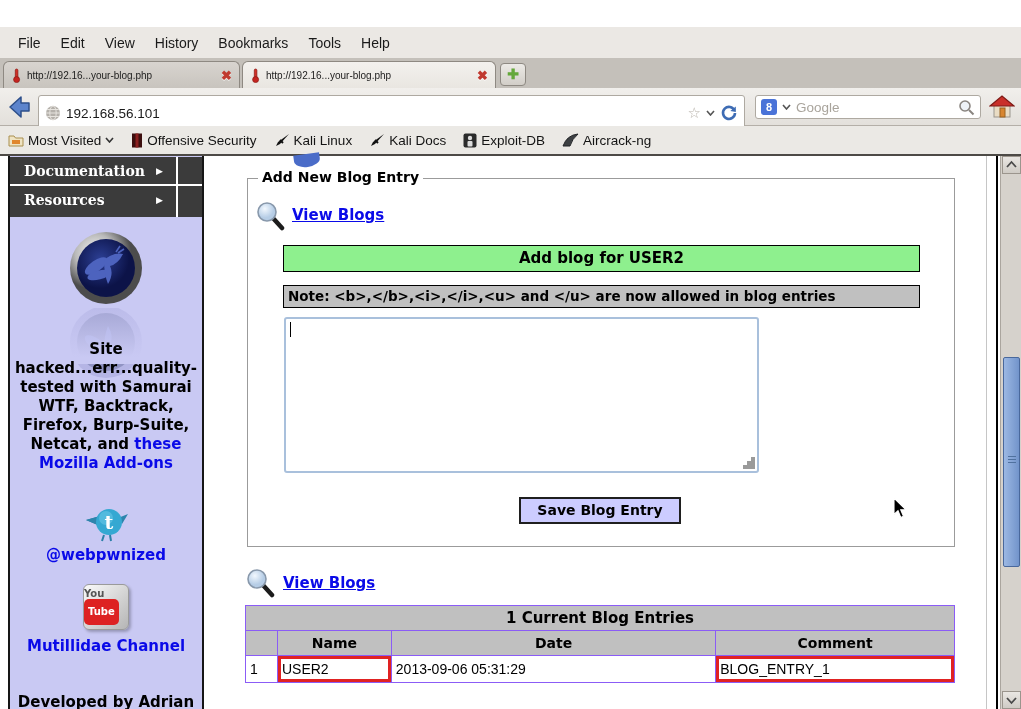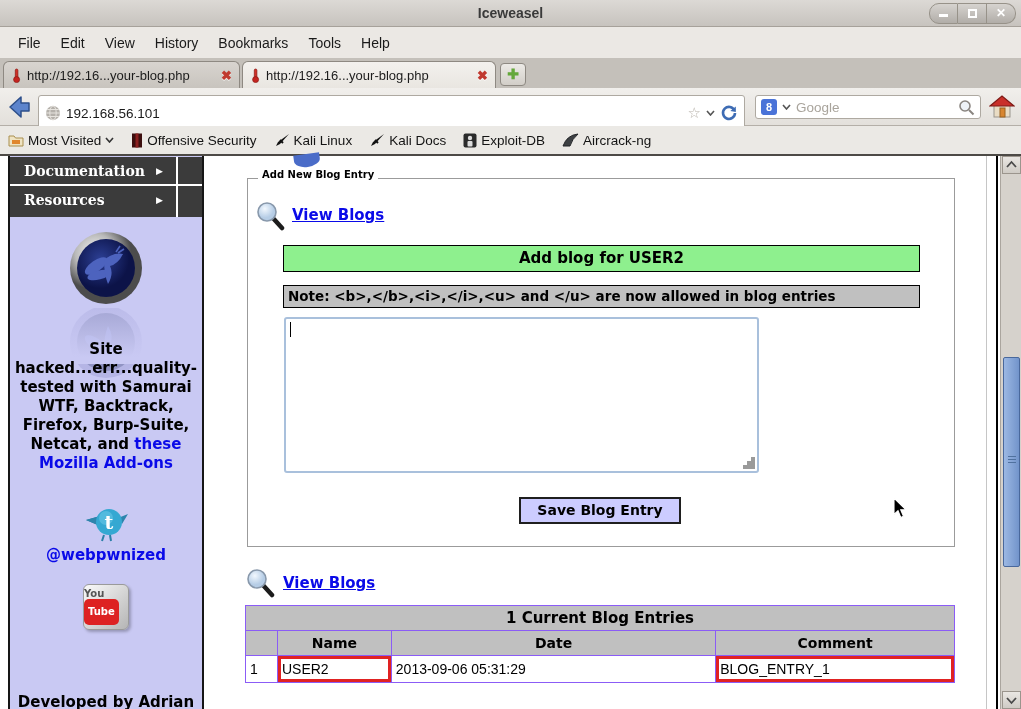--- a/index.html
+++ b/index.html
@@ -24,21 +24,21 @@
   .menubar { position:absolute; left:0; top:27px; width:100%; height:31px; background:#ebe8e4;
     display:flex; align-items:center; padding-left:8px; }
   .menu-item { padding:0 10px; font-size:14px; color:#1a1a1a; line-height:30px; }
 
   
   .tabbar { position:absolute; left:0; top:58px; width:100%; height:30px; background:#c4c0ba; }
   .tab { position:absolute; top:3px; height:27px; border:1px solid #8e8982; border-bottom:none;
     border-radius:6px 6px 0 0; display:flex; align-items:center; padding:0 7px; gap:5px; }
   .tab.inactive { left:3px; width:237px; background:linear-gradient(#d8d4cf,#c8c4be); }
   .tab.active  { left:242px; width:254px; background:linear-gradient(#f3f1ee,#e9e6e1); }
-  .tab-title { flex:1; font-size:13px; color:#1c1c1c; white-space:nowrap; overflow:hidden; }
+  .tab-title { flex:1; font-size:10px; color:#1c1c1c; white-space:nowrap; overflow:hidden; }
   .tab-close { color:#c0392f; font-weight:bold; font-size:13px; text-shadow:0 1px 0 rgba(255,255,255,.7); cursor:default; }
   .newtab { position:absolute; left:500px; top:5px; width:26px; height:23px;
     background:linear-gradient(#eceae6,#d2cec8); border:1px solid #8e8982; border-radius:4px;
     color:#64a83a; font-weight:bold; font-size:14px; text-align:center; line-height:21px; }
 
   
   .navbar { position:absolute; left:0; top:88px; width:100%; height:38px;
     background:linear-gradient(#f1efec,#e3e0db); border-bottom:1px solid #b4afa8; }
   .backbtn { position:absolute; left:5px; top:5px; width:28px; height:28px; }
   .urlfield { position:absolute; left:38px; top:7px; width:707px; height:36px; background:#fff;
@@ -95,21 +95,21 @@
     font-weight:bold; font-size:15px; line-height:1.25; color:#0a0ae8; }
   .devby { position:absolute; top:537px; left:0; width:100%; text-align:center;
     font-weight:bold; font-size:15px; color:#000; }
 
   
   .crescent { position:absolute; left:294px; top:-2px; width:26px; height:13px;
     background:#4a6cc8; border-radius:0 0 90% 90% / 0 0 100% 100%; transform:rotate(-8deg); }
   .fieldset { position:absolute; left:247px; top:22px; width:708px; height:369px;
     border:1px solid #9b9b9b; }
   .legend { position:absolute; left:258px; top:13px; background:#fff; padding:0 4px;
-    font-family:"DejaVu Sans",sans-serif; font-weight:bold; font-size:10px; color:#000; }
+    font-family:"DejaVu Sans",sans-serif; font-weight:bold; font-size:14px; color:#000; }
   .viewblogs { position:absolute; font-family:"DejaVu Sans",sans-serif; font-weight:bold;
     font-size:15px; color:#0a0ae8; text-decoration:underline; }
   .greenbar { position:absolute; left:283px; top:89px; width:637px; height:27px;
     background:#8ef08e; border:1px solid #000; text-align:center; line-height:25px;
     font-family:"DejaVu Sans",sans-serif; font-weight:bold; font-size:15px; color:#000; }
   .notebar { position:absolute; left:283px; top:129px; width:637px; height:23px;
     background:#c0c0c0; border:1px solid #000; padding-left:4px; line-height:21px;
     font-family:"DejaVu Sans",sans-serif; font-weight:bold; font-size:13.5px; color:#000; white-space:nowrap; }
   .blogarea { position:absolute; left:284px; top:161px; width:475px; height:156px;
     border:2px solid #a9c0dc; border-radius:3px; background:#fff; resize:none; outline:none;
@@ -144,28 +144,20 @@
     background:#50719f; box-shadow:0 3px 0 #50719f, 0 -3px 0 #50719f; }
 
   .cursor { position:absolute; left:893px; top:341px; }
   svg { display:block; }
 </style>
 </head>
 <body>
 
 <div class="screen">
 
-  <div class="titlebar">
-    <div class="title">Iceweasel</div>
-    <div class="winbtns">
-      <div class="winbtn"><span class="glyph-min"></span></div>
-      <div class="winbtn"><span class="glyph-max"></span></div>
-      <div class="winbtn"><span>✕</span></div>
-    </div>
-  </div>
 
   <div class="menubar">
     <span class="menu-item">File</span>
     <span class="menu-item">Edit</span>
     <span class="menu-item">View</span>
     <span class="menu-item">History</span>
     <span class="menu-item">Bookmarks</span>
     <span class="menu-item">Tools</span>
     <span class="menu-item">Help</span>
   </div>
@@ -344,20 +336,21 @@
         </svg>
       </div>
       <div class="tw-handle">@webpwnized</div>
 
       <div class="yt-wrap">
         <div class="yt">
           <span class="yt-top">You</span>
           <span class="yt-badge">Tube</span>
         </div>
       </div>
+      <div class="yt-label">Mutillidae Channel</div>
 
       <div class="devby">Developed by Adrian</div>
     </div>
 
     <div class="crescent"></div>
 
     <div class="fieldset"></div>
     <div class="legend">Add New Blog Entry</div>
 
     <svg width="30" height="30" viewBox="0 0 30 30" style="position:absolute;left:256px;top:45px">

